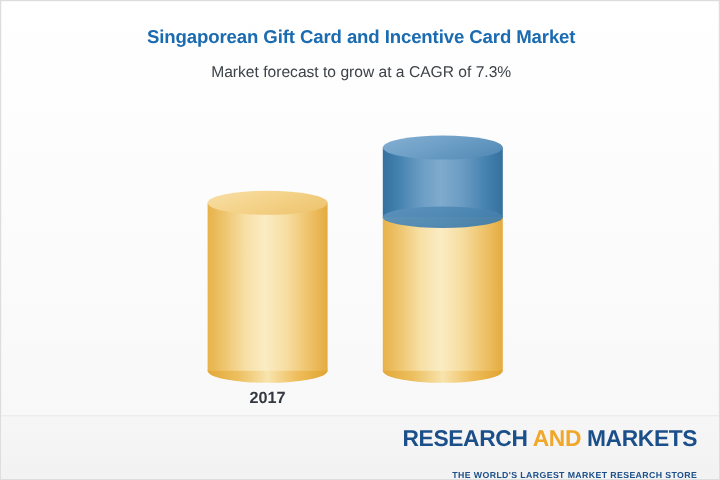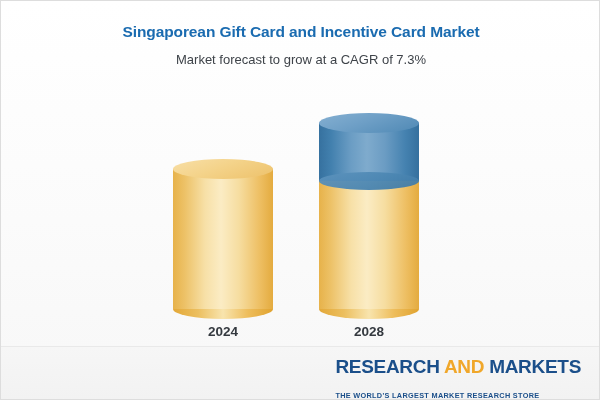--- a/index.html
+++ b/index.html
@@ -96,21 +96,21 @@
     background:linear-gradient(180deg,#f6f6f6 0%,#f2f2f2 100%);
     border-top:1px solid #e9e9e9;
   }
   #footer-url{
     position:absolute;left:34px;top:19px;
     font-size:10.5px;color:#8b8b8b;
     white-space:nowrap;
   }
   #logo{
     position:absolute;right:20px;top:10px;
-    text-align:left;
+    text-align:right;
   }
   #logo-main{
     font-size:19px;font-weight:bold;
     color:#1b4f8a;letter-spacing:-0.3px;
     white-space:nowrap;line-height:1.05;
   }
   #logo-main .and{color:#f0a72a;}
   #logo-tagline{
     font-size:7.3px;font-weight:bold;
     color:#1b4f8a;letter-spacing:.32px;
@@ -129,35 +129,34 @@
 
     <div class="bar-group g0" style="height:308px;">
       <div class="value-label" style="bottom:152px;">USD 1.4 Billion</div>
 
       <div class="cyl" style="bottom:32px;height:140px;">
         <div class="cyl-bottom" style="bottom:-10px;"></div>
         <div class="cyl-body" style="bottom:0;height:140px;"></div>
         <div class="cyl-top" style="top:-10px;"></div>
       </div>
 
-      <div class="cat-label" style="bottom:2px;">2024</div>
+      <div class="cat-label" style="bottom:2px;">2017</div>
     </div>
 
     <div class="bar-group g1" style="height:308px;">
       <div class="value-label" style="bottom:198px;">USD 1.9 Billion</div>
 
       <div class="cyl" style="bottom:32px;height:186px;">
         <div class="cyl-bottom" style="bottom:-10px;"></div>
         <div class="cyl-body" style="bottom:0;height:128px;"></div>
         <div class="cyl-body blue" style="bottom:128px;height:58px;"></div>
         <div class="cyl-seam" style="bottom:119px;"></div>
         <div class="cyl-top blue" style="top:-10px;"></div>
       </div>
 
-      <div class="cat-label" style="bottom:2px;">2028</div>
     </div>
 
   </div>
 
   <div id="footer">
 
     <div id="logo">
       <div id="logo-main">
         <span>RESEARCH</span><span> </span><span class="and">AND</span><span> </span><span>MARKETS</span>
       </div>

